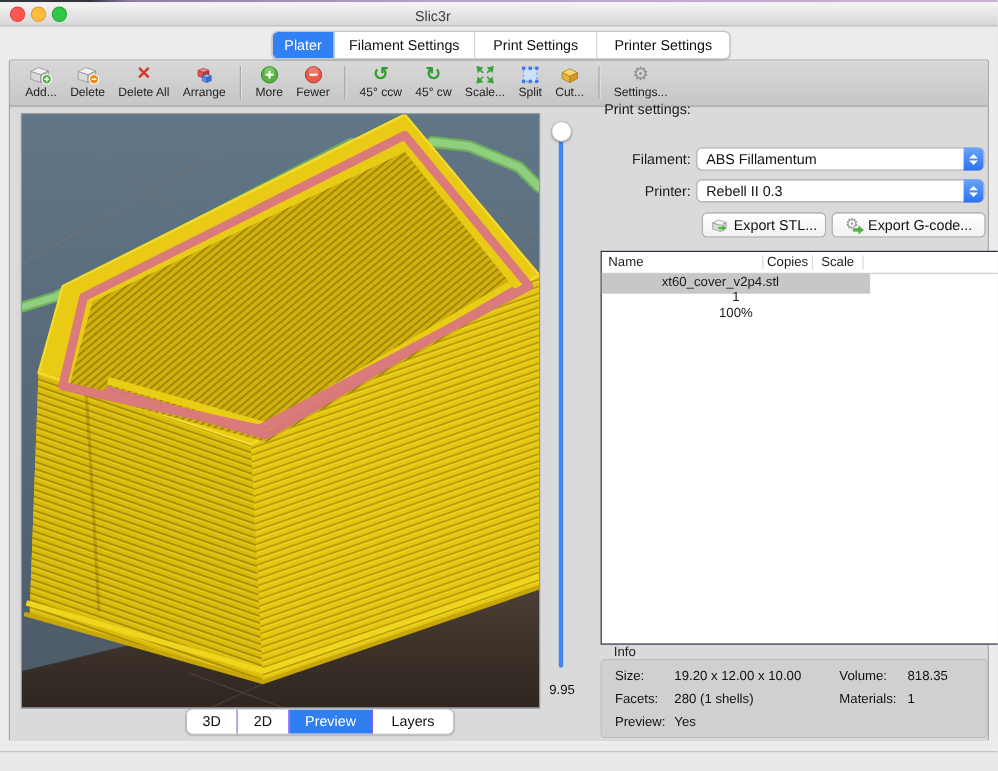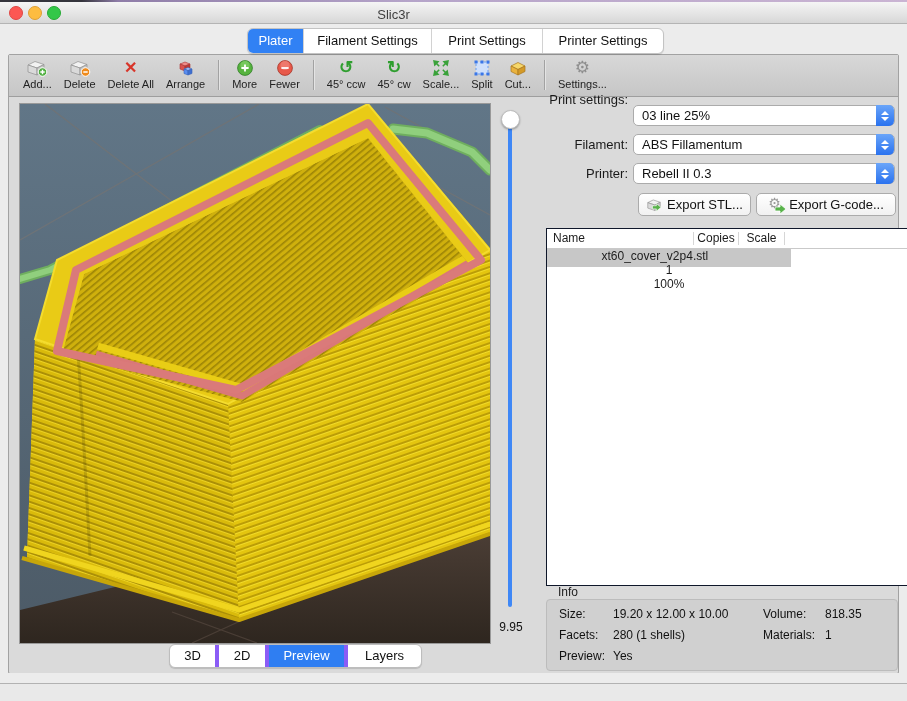--- a/index.html
+++ b/index.html
@@ -54,21 +54,21 @@
   
   #slider-track{left:499px;top:58px;width:4px;height:494px;background:#3e87f6;border-radius:2px;}
   #slider-thumb{left:492px;top:55px;width:17px;height:17px;border-radius:50%;
     background:#fff;border:1px solid #bdbdbd;box-shadow:0 1px 2px rgba(0,0,0,.3);}
   #slider-value{left:486px;top:565px;width:32px;text-align:center;font-size:12px;color:#111;}
 
   
   #view-tabs{left:160px;top:589px;height:22px;display:flex;background:#fff;
     border:1px solid #bdbdbd;border-radius:6px;overflow:hidden;
     box-shadow:0 1px 1px rgba(0,0,0,.15);}
-  .vtab{font-size:13px;line-height:22px;text-align:center;border-right:4px solid #8b5cf6;color:#111;}
+  .vtab{font-size:13px;line-height:22px;text-align:center;border-right:1px solid #8b5cf6;color:#111;}
   .vtab:last-child{border-right:none;}
   .vtab.sel{background:#2f7ef2;color:#fff;}
 
   
   .fieldlab{font-size:13px;color:#1a1a1a;text-align:right;width:82px;}
   .combo{position:absolute;width:262px;height:21px;background:#fff;
     border:1px solid #ababab;border-radius:5px;box-sizing:border-box;
     font-size:13px;line-height:19px;padding-left:8px;color:#111;}
   .combo .stepper{position:absolute;right:0;top:-1px;width:18px;height:21px;
     border-radius:0 5px 5px 0;background:linear-gradient(#6aa5f9,#2a72ef);
@@ -319,27 +319,20 @@
   <div class="abs" id="slider-value">9.95</div>
 
   <div class="abs" id="view-tabs">
     <div class="vtab" style="width:45px">3D</div>
     <div class="vtab" style="width:46px">2D</div>
     <div class="vtab sel" style="width:75px">Preview</div>
     <div class="vtab" style="width:73px">Layers</div>
   </div>
 
   <div class="abs fieldlab" style="left:537px;top:37px;">Print settings:</div>
-  <div class="combo" style="left:624px;top:50px;">
-    <span>03 line 25%</span>
-    <span class="stepper">
-        <span class="chev-up"></span>
-        <span class="chev-dn"></span>
-      </span>
-  </div>
   <div class="abs fieldlab" style="left:537px;top:82px;">Filament:</div>
   <div class="combo" style="left:624px;top:79px;">
     <span>ABS Fillamentum</span>
     <span class="stepper">
         <span class="chev-up"></span>
         <span class="chev-dn"></span>
       </span>
   </div>
   <div class="abs fieldlab" style="left:537px;top:111px;">Printer:</div>
   <div class="combo" style="left:624px;top:108px;">

